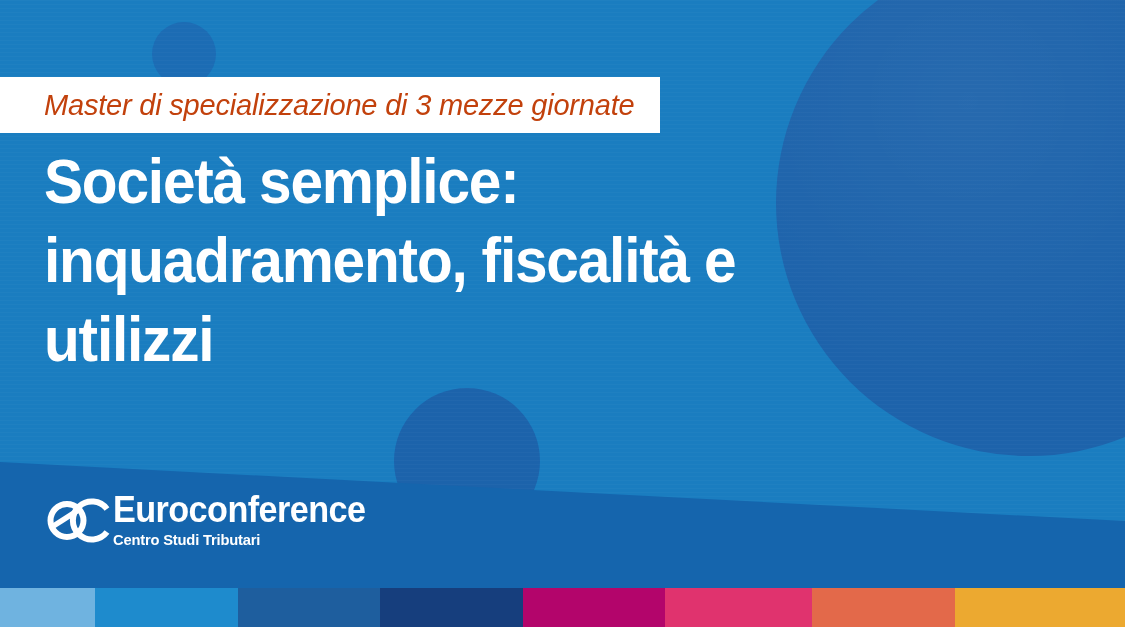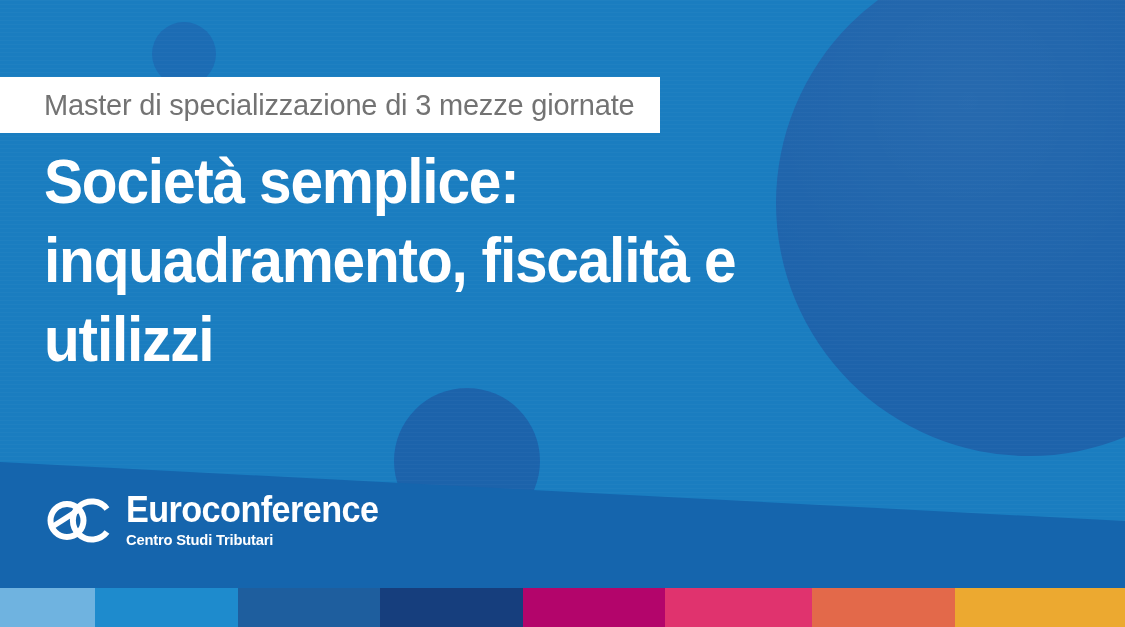--- a/index.html
+++ b/index.html
@@ -112,21 +112,21 @@
     display: flex;
     align-items: flex-start;
   }
   #logo-mark {
     width: 68px;
     height: 53px;
     flex: none;
     margin-top: 3px;
   }
   #logo-text {
-    margin-left: 13px;
+    margin-left: 0;
     display: flex;
     flex-direction: column;
   }
   #logo-name {
     color: #ffffff;
     font-size: 36px;
     font-weight: 700;
     line-height: 38px;
     letter-spacing: -0.6px;
     transform: scaleX(0.95);
@@ -161,21 +161,21 @@
 
   <div class="circle" id="circle-large"></div>
   <div class="circle" id="circle-small-top"></div>
   <div class="circle" id="circle-mid"></div>
 
   <div id="texture"></div>
 
   <div id="footer-band" style="background: rgb(21, 101, 173);"></div>
 
   <div id="eyebrow-box" style="background: rgb(255, 255, 255);">
-    <span id="eyebrow-text" style="color: #737373;">Master di specializzazione di 3 mezze giornate</span>
+    <span id="eyebrow-text" style="color: #c2410c; font-style: italic;">Master di specializzazione di 3 mezze giornate</span>
   </div>
 
   <h1 id="title" style="color: rgb(255, 255, 255);">Società semplice: inquadramento, fiscalità e utilizzi</h1>
 
   <div id="logo">
     <svg id="logo-mark" viewBox="0 0 136 106">
       <path d="M44 14 A38 38 0 1 0 44 92 A38 38 0 1 0 44 14 Z M44 26 A26 26 0 1 1 44 80 A26 26 0 1 1 44 26 Z" fill="#ffffff"></path>
       <path d="M20 62 L64 34" stroke="#ffffff" stroke-width="11" fill="none" stroke-linecap="square"></path>
       <path d="M124 30 A38 38 0 1 0 124 76" stroke="#ffffff" stroke-width="12" fill="none" stroke-linecap="butt"></path>
     </svg>

